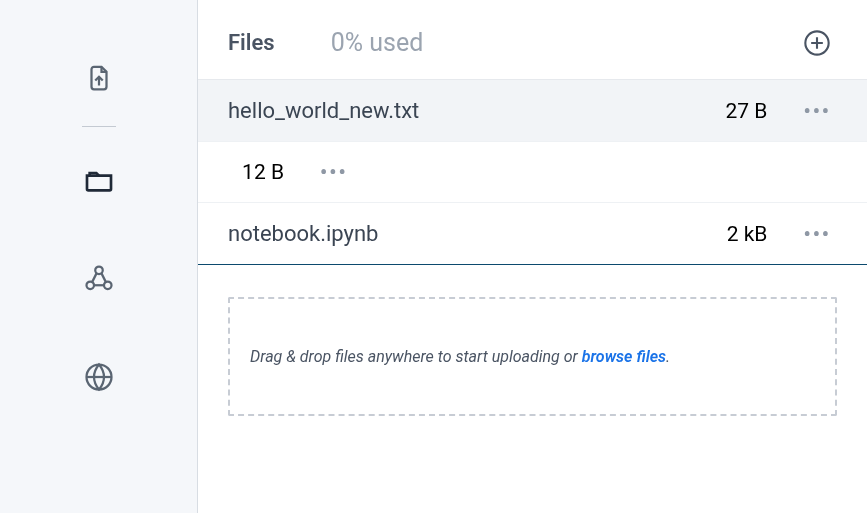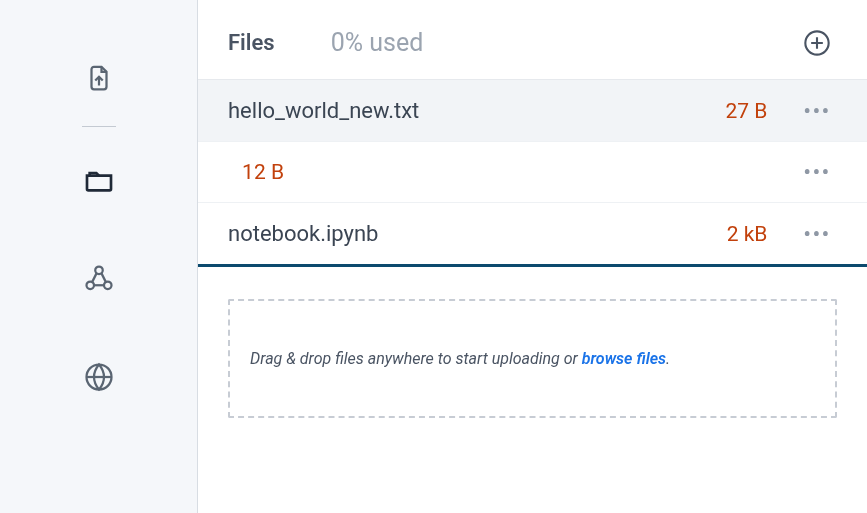--- a/index.html
+++ b/index.html
@@ -74,37 +74,36 @@
     .file-list {
       display: flex;
       flex-direction: column;
     }
     .file-row {
       display: flex;
       align-items: center;
       padding: 18px 36px 18px 30px;
       border-bottom: 1px solid #eef1f4;
       cursor: pointer;
-      justify-content: space-between;
     }
     .file-row.highlighted {
       background: #f2f4f7;
     }
     .file-row:last-child {
-      border-bottom: 3px solid #0c4a6e;
+      border-bottom: 1px solid #0c4a6e;
     }
     .file-name {
       flex: 1;
       font-size: 22px;
       color: #3b4553;
       font-weight: 400;
     }
     .file-size {
       font-size: 21px;
-      color: #c2410c;
+      color: #000000;
       margin-right: 36px;
       min-width: 56px;
       text-align: right;
     }
     .file-menu {
       color: #8f98a5;
       cursor: pointer;
       display: flex;
       align-items: center;
       letter-spacing: 2px;

